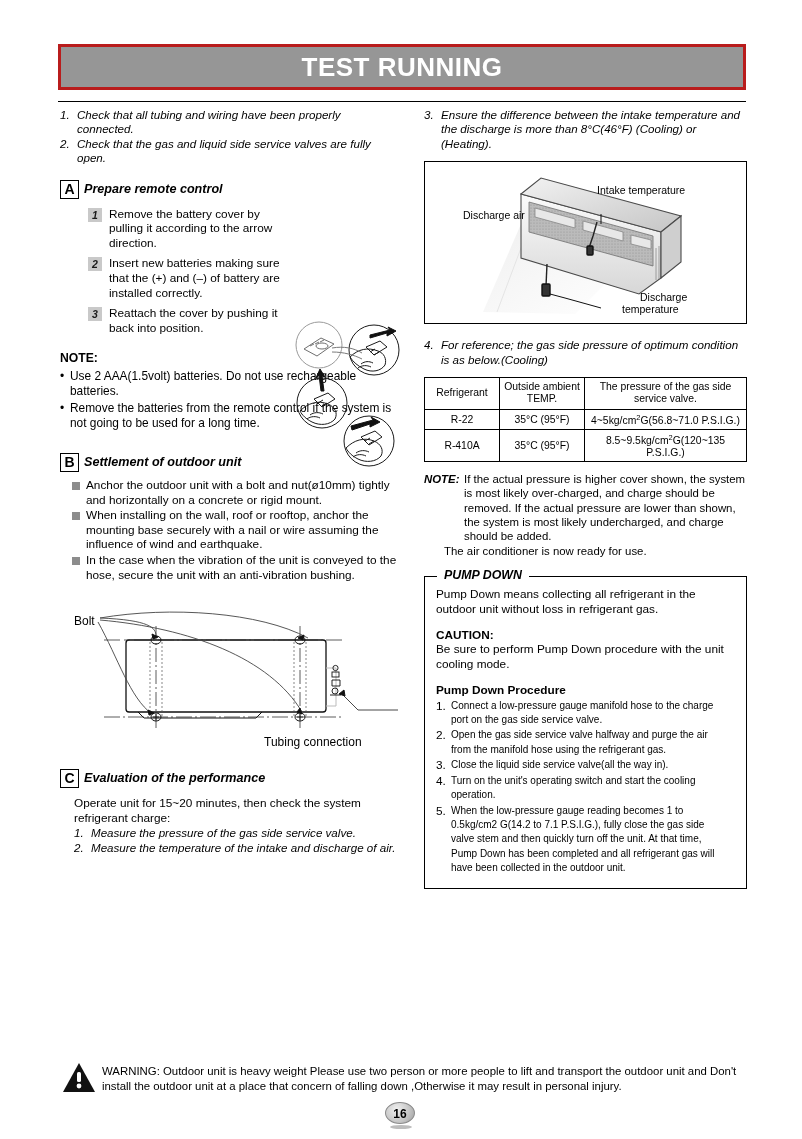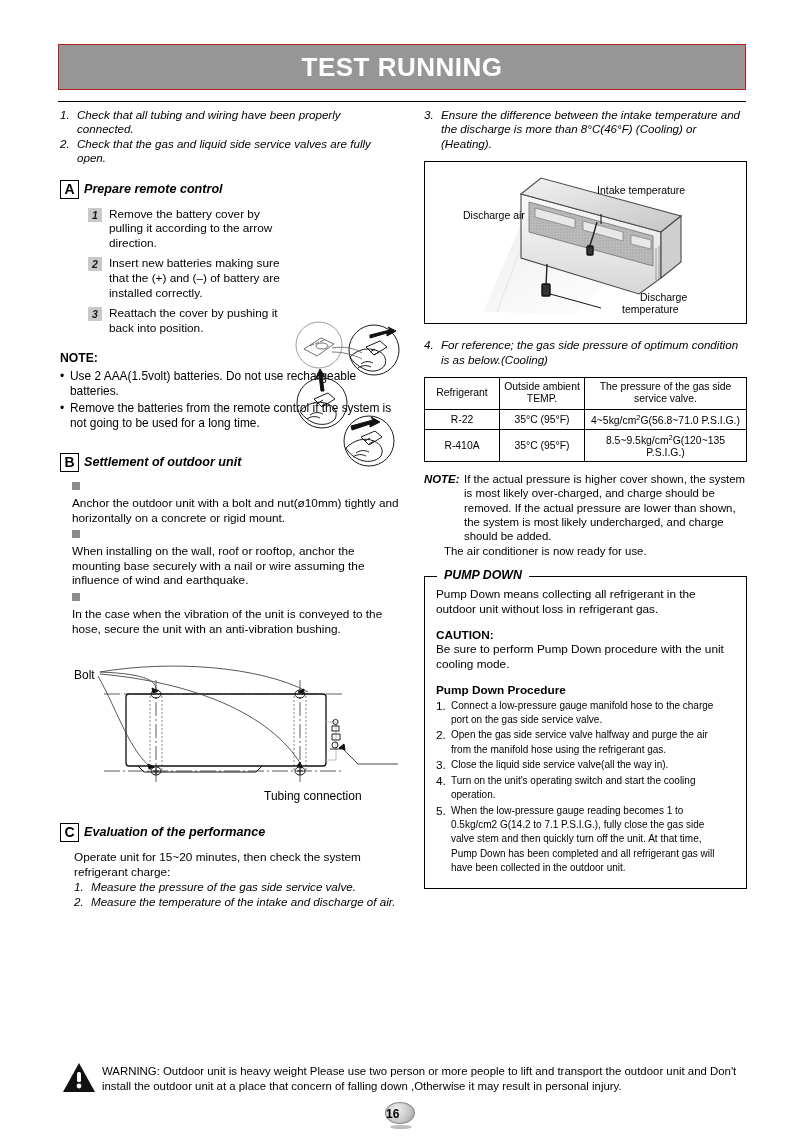--- a/index.html
+++ b/index.html
@@ -21,21 +21,21 @@
     width: 802px;
     height: 1139px;
   }
 
   
   .banner {
     position: absolute;
     left: 58px; top: 44px;
     width: 688px; height: 46px;
     background: #969696;
-    border: 1px solid #b91c1c;
+    border: 3px solid #b91c1c;
     box-sizing: border-box;
     display: flex;
     align-items: center;
     justify-content: center;
   }
   .banner-title {
     color: #ffffff;
     font-size: 26px;
     font-weight: bold;
     letter-spacing: 0.5px;
@@ -157,21 +157,21 @@
     line-height: 14.8px;
   }
   .bullet-dot .bt {
     flex: 1;
     font-size: 11.9px;
     line-height: 14.9px;
   }
 
   
   .sqlist { margin-left: 12px; margin-top: 6px; }
-  .sq-item { display: flex; margin-bottom: 1px; flex-direction: column; }
+  .sq-item { display: flex; margin-bottom: 1px; }
   .sq-mark {
     flex: 0 0 14px;
     padding-top: 4px;
   }
   .sq-mark i {
     display: block;
     width: 8px; height: 8px;
     background: #8c8c8c;
   }
   .sq-body {
@@ -284,21 +284,21 @@
   .warn-text {
     flex: 1;
     font-size: 11.4px;
     line-height: 14.6px;
   }
 
   .pagenum {
     position: absolute;
     left: 385px; top: 1102px;
     width: 32px; height: 26px;
-    text-align: left;
+    text-align: center;
   }
   .pagenum .badge {
     width: 30px; height: 22px;
     border-radius: 50%;
     background: radial-gradient(circle at 38% 32%, #f0f0f0 0%, #c8c8c8 55%, #9a9a9a 100%);
     border: 1px solid #8a8a8a;
     font-size: 12px;
     font-weight: bold;
     line-height: 22px;
     box-sizing: border-box;

